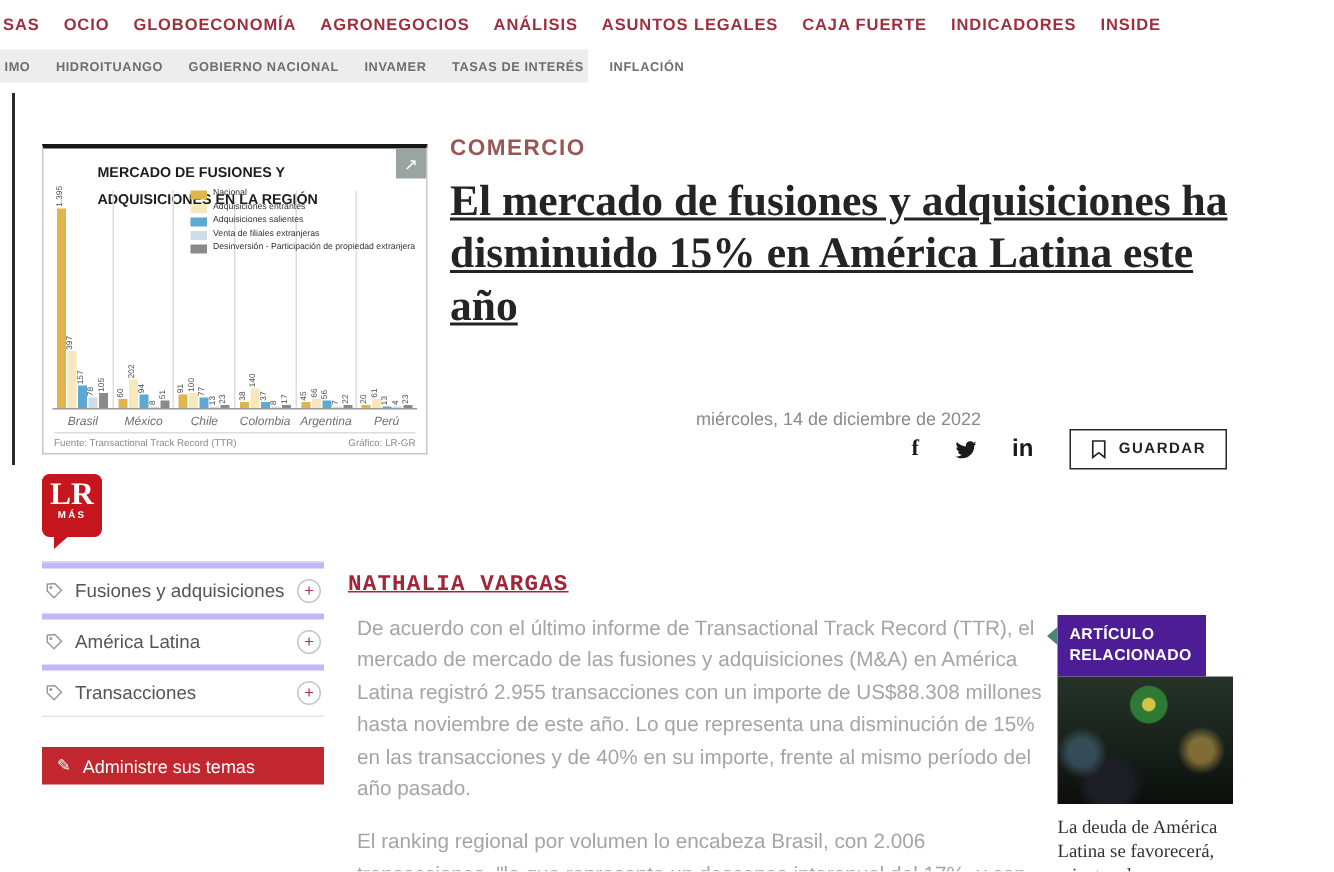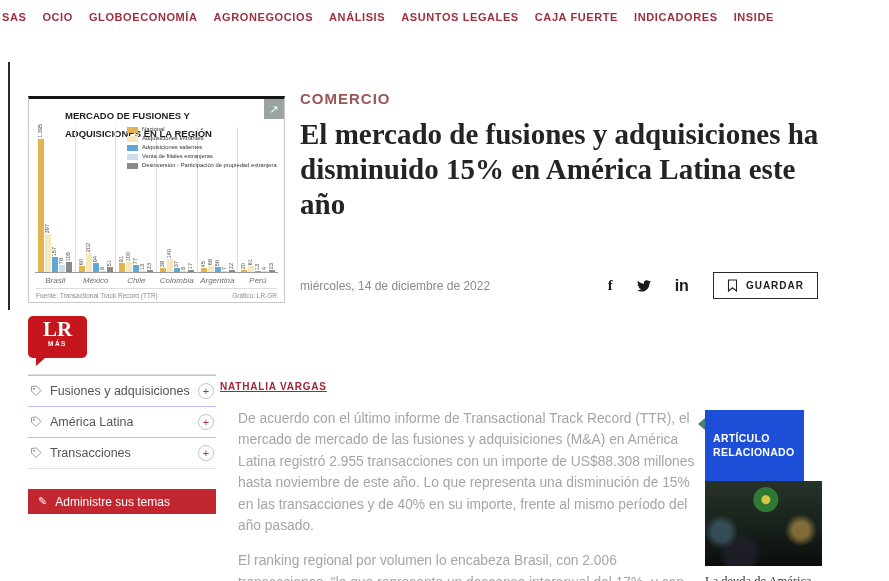--- a/index.html
+++ b/index.html
@@ -41,63 +41,63 @@
   .cats { position:absolute; left:6px; top:177px; width:243px; display:flex; }
   .cat { flex:1; text-align:center; font-size:8px; color:#6f6f6f;font-style:italic; }
   .src { position:absolute; left:7px; right:7px; bottom:3px; display:flex; justify-content:space-between;
          border-top:1px solid #ddd; padding-top:3px; font-size:6.5px; color:#8a8a8a; }
 
   
   .art-head { position:absolute; left:300px; top:90px; width:525px; }
   .category { font-size:15px; font-weight:700; letter-spacing:1px; color:#9a5555;
               text-decoration:none; cursor:pointer; }
   .title { margin:9px 0 0; font-family:"Liberation Serif",serif; font-size:29px; line-height:1.2;
-           color:#242424; font-weight:600; }
-  .meta-row { position:absolute; left:300px; top:272px; width:518px; display:flex; align-items:center; }
+           color:#242424; font-weight:600;text-decoration:underline; }
+  .meta-row { position:absolute; left:300px; top:272px; width:518px; display:flex; align-items:center;flex-direction:column; }
   .date { font-size:12px; color:#8a8a8a; }
   .share { margin-left:auto; display:flex; align-items:center; gap:24px; }
   .share a { color:#1a1a1a; text-decoration:none; cursor:pointer; display:flex; align-items:center; }
   .fb { font-family:"Liberation Serif",serif; font-weight:700; font-size:15px; }
   .li { font-weight:700; font-size:16px; }
   .save { display:flex; align-items:center; gap:8px; border:1px solid #2a2a2a; background:#fff;
           padding:6px 13px; font-size:10px; font-weight:700; letter-spacing:1px; color:#222; cursor:pointer; }
 
   
   .lead { position:absolute; left:238px; top:318px; width:578px; margin:0;
           border-left:3px solid #ab1f28; padding-left:13px; font-family:"Liberation Serif",serif;
           font-size:16.5px; line-height:1.45; color:#3d3d3d; }
-  .author { position:absolute; left:220px; top:381px; font-size:10px; font-weight:700;
-            letter-spacing:.8px; color:#a32638; text-decoration:underline; cursor:pointer; }
+  .author { position:absolute; left:232px; top:381px; font-size:15px; font-weight:700;
+            letter-spacing:.8px; color:#a32638; text-decoration:underline; cursor:pointer;font-family:Liberation Mono, monospace; }
   .body { position:absolute; left:238px; top:408px; width:470px; }
   .body p { margin:0 0 14px; font-size:13.8px; line-height:1.55; color:#a5a5a5; }
 
   
   .sidebar { position:absolute; left:28px; top:316px; width:188px; }
-  .lr-logo { position:relative; width:59px; height:42px; background:#c5161d; border-radius:5px;
+  .lr-logo { position:relative; width:40px; height:42px; background:#c5161d; border-radius:5px;
              color:#fff; text-align:center; }
   .lr-logo:after { content:""; position:absolute; left:8px; bottom:-8px; width:0; height:0;
                    border-top:8px solid #c5161d; border-right:9px solid transparent; }
   .lr-l1 { font-family:"Liberation Serif",serif; font-weight:700; font-size:21px; line-height:27px; display:block; }
   .lr-l2 { font-size:6.5px; letter-spacing:1.5px; font-weight:700; display:block; margin-top:-3px; }
   .sb-divider { border-top:1px solid #ddd; margin-top:16px; }
   .sb-prompt { font-size:12.5px; color:#4a4a4a; margin:12px 0; }
-  .topic-row { display:flex; align-items:center; gap:8px; padding:7px 2px; border-top:1px solid #c4b5fd;
+  .topic-row { display:flex; align-items:center; gap:8px; padding:7px 2px; border-top:4px solid #c4b5fd;
                cursor:pointer; }
   .topic-row:last-of-type { border-bottom:1px solid #e3e3e3; }
   .topic-label { font-size:12.5px; color:#555; flex:1; }
   .plus-btn { width:16px; height:16px; border-radius:50%; border:1px solid #c6c6c6; background:#fff;
               color:#a8323e; font-size:11px; line-height:13px; text-align:center; padding:0; cursor:pointer; }
   .manage-btn { margin-top:20px; width:100%; height:25px; background:#c22730; color:#fff; border:none;
                 font-size:12px; display:flex; align-items:center; gap:8px; padding:0 10px; cursor:pointer; }
   .pencil { font-size:11px; }
 
   
   .related { position:absolute; left:705px; top:410px; width:117px; cursor:pointer; }
-  .rel-tag { position:relative; width:99px; background:#1d4ed8; color:#fff; font-size:10.5px;
-             font-weight:700; line-height:1.3; padding:22px 8px; letter-spacing:.3px; }
+  .rel-tag { position:relative; width:99px; background:#4c1d95; color:#fff; font-size:10.5px;
+             font-weight:700; line-height:1.3; padding:7px 8px; letter-spacing:.3px; }
   .rel-tag:before { content:""; position:absolute; left:-7px; top:8px;
                     border-top:6px solid transparent; border-bottom:6px solid transparent;
                     border-right:7px solid #4f8276; }
   .rel-photo { width:117px; height:85px;
     background:
       radial-gradient(circle at 52% 22%, #d6c544 0 4px, #2e7a35 5px 12px, rgba(0,0,0,0) 13px),
       radial-gradient(circle at 82% 58%, rgba(214,170,80,.55) 0 8px, transparent 16px),
       radial-gradient(circle at 14% 60%, rgba(90,130,160,.45) 0 9px, transparent 17px),
       radial-gradient(circle at 30% 85%, rgba(30,30,40,.9) 0 14px, transparent 22px),
       linear-gradient(180deg, #27332a 0%, #17211a 55%, #0b0e0b 100%); }
@@ -114,20 +114,28 @@
     <a>OCIO</a>
     <a>GLOBOECONOMÍA</a>
     <a>AGRONEGOCIOS</a>
     <a>ANÁLISIS</a>
     <a>ASUNTOS LEGALES</a>
     <a>CAJA FUERTE</a>
     <a>INDICADORES</a>
     <a>INSIDE</a>
   </nav>
 
+  <div class="subnav">
+    <a>IMO</a>
+    <a>HIDROITUANGO</a>
+    <a>GOBIERNO NACIONAL</a>
+    <a>INVAMER</a>
+    <a>TASAS DE INTERÉS</a>
+    <a>INFLACIÓN</a>
+  </div>
 
   <div class="leftline"></div>
 
   <section class="chart-card">
     <div class="chart-header">
       <span class="chart-title">MERCADO DE FUSIONES Y ADQUISICIONES EN LA REGIÓN</span>
     </div>
     <button class="chart-expand">
       <span>↗</span>
     </button>

